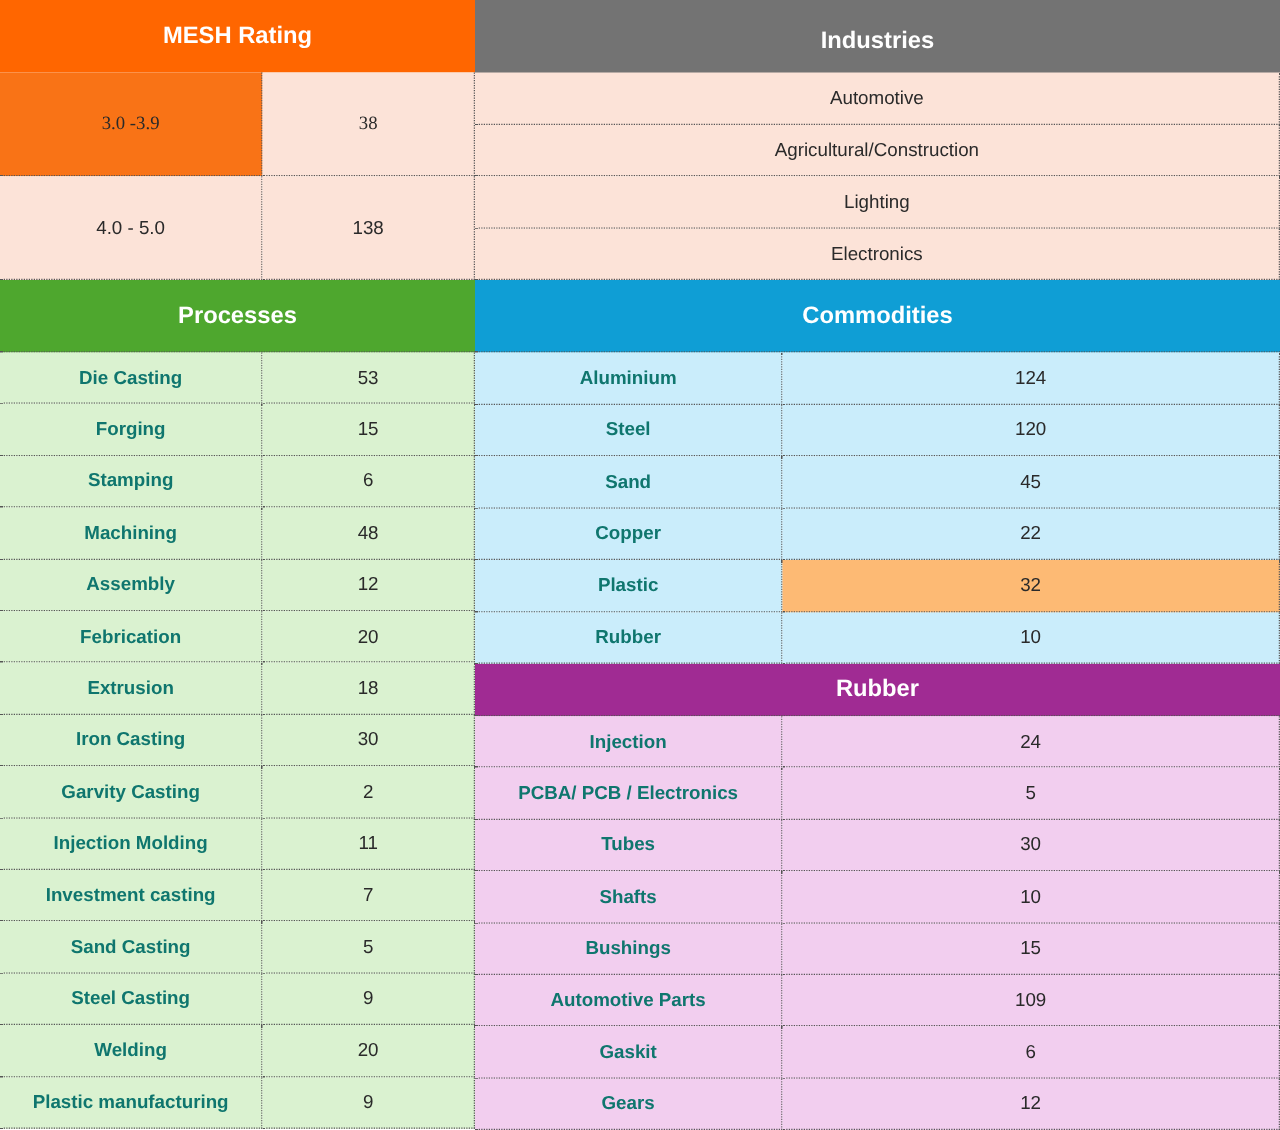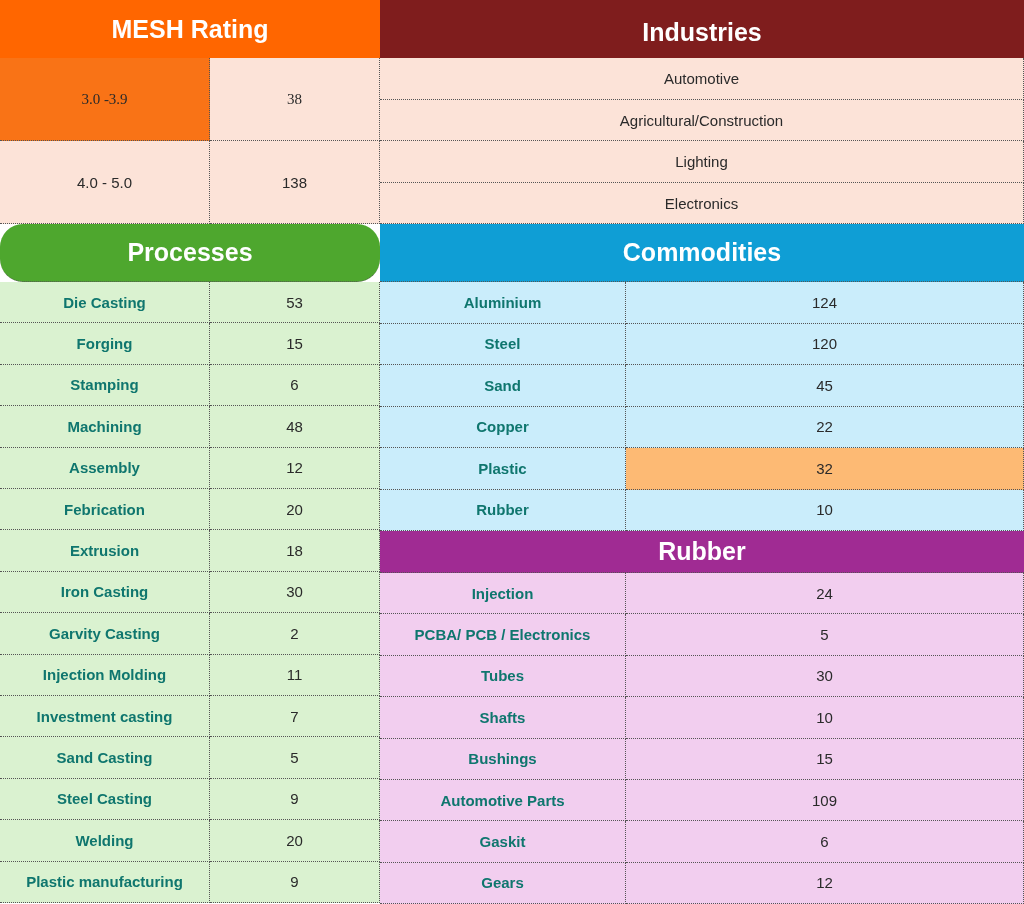--- a/index.html
+++ b/index.html
@@ -1,44 +1,44 @@
 <!DOCTYPE html>
 <html><head>
   <meta charset="utf-8">
   <style>
     html, body { margin: 0; padding: 0; background: #ffffff; }
     body { width: 1024px; height: 904px; position: relative; overflow: hidden;
            font-family: "Liberation Sans", "DejaVu Sans", sans-serif; color: #222; }
     .abs { position: absolute; box-sizing: border-box; display: flex;
            align-items: center; justify-content: center; text-align: center; }
-    .hdr { color: #fff; font-weight: bold; font-size: 25px; }
+    .hdr { color: #fff; font-weight: bold; font-size: 19px; }
     .cell { font-size: 15px; color: #2a2a2a; }
     .bold { font-weight: bold; color: #0f766e; }
     .bb { border-bottom: 1px dotted #555; }
     .br { border-right: 1px dotted #555; }
   </style>
 </head>
 <body>
 
 <div id="root"></div>
 
 <div class="abs hdr" style="left:0;top:0;width:380px;height:58px;background:#ff6600;">MESH Rating</div>
-<div class="abs hdr" style="left:380px;top:0;width:644px;height:65px;background:#7f1d1d;text-align:right;">Industries</div>
+<div class="abs hdr" style="left:380px;top:0;width:644px;height:65px;background:#737373;text-align:right;">Industries</div>
 
 <div class="abs cell bb br" style="left:0;top:58px;width:210px;height:83px;background:#f97316;font-family:Liberation Serif, serif;">3.0 -3.9</div>
 <div class="abs cell bb br" style="left:210px;top:58px;width:170px;height:83px;background:#fce3d8;font-family:Liberation Serif, serif;">38</div>
 <div class="abs cell bb br" style="left:0;top:141px;width:210px;height:83px;background:#fce3d8;">4.0 - 5.0</div>
 <div class="abs cell bb br" style="left:210px;top:141px;width:170px;height:83px;background:#fce3d8;">138</div>
 
 <div class="abs cell bb br" style="left:380px;top:58px;width:644px;height:42px;background:#fce3d8;">Automotive</div>
 <div class="abs cell bb br" style="left:380px;top:100px;width:644px;height:41px;background:#fce3d8;">Agricultural/Construction</div>
 <div class="abs cell bb br" style="left:380px;top:141px;width:644px;height:42px;background:#fce3d8;">Lighting</div>
 <div class="abs cell bb br" style="left:380px;top:183px;width:644px;height:41px;background:#fce3d8;">Electronics</div>
 
-<div class="abs hdr bb" style="left:0;top:224px;width:380px;height:58px;background:#4ea72e;border-radius:23px;">Processes</div>
+<div class="abs hdr bb" style="left:0;top:224px;width:380px;height:58px;background:#4ea72e;">Processes</div>
 <div class="abs hdr bb" style="left:380px;top:224px;width:644px;height:58px;background:#0f9ed5;">Commodities</div>
 <div class="abs hdr bb" style="left:380px;top:531px;width:644px;height:42px;background:#a02b93;">Rubber</div>
 
 <div id="processes-rows">
     <div class="abs cell bold bb br" style="left: 0px; top: 282px; width: 210px; height: 41.4px; background: rgb(218, 242, 208);">Die Casting</div>
     <div class="abs cell bb br" style="left: 210px; top: 282px; width: 170px; height: 41.4px; background: rgb(218, 242, 208);">53</div>
     <div class="abs cell bold bb br" style="left: 0px; top: 323.4px; width: 210px; height: 41.4px; background: rgb(218, 242, 208);">Forging</div>
     <div class="abs cell bb br" style="left: 210px; top: 323.4px; width: 170px; height: 41.4px; background: rgb(218, 242, 208);">15</div>
     <div class="abs cell bold bb br" style="left: 0px; top: 364.8px; width: 210px; height: 41.4px; background: rgb(218, 242, 208);">Stamping</div>
     <div class="abs cell bb br" style="left: 210px; top: 364.8px; width: 170px; height: 41.4px; background: rgb(218, 242, 208);">6</div>

